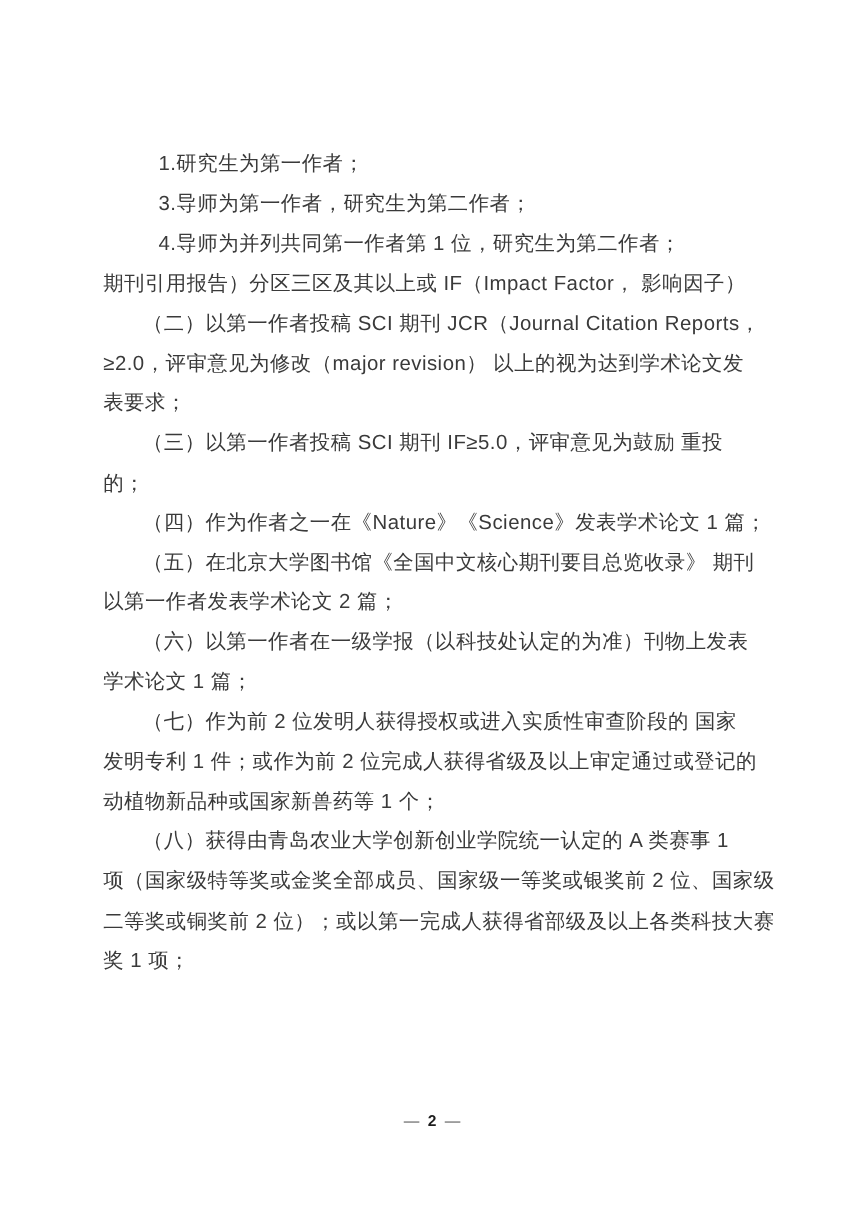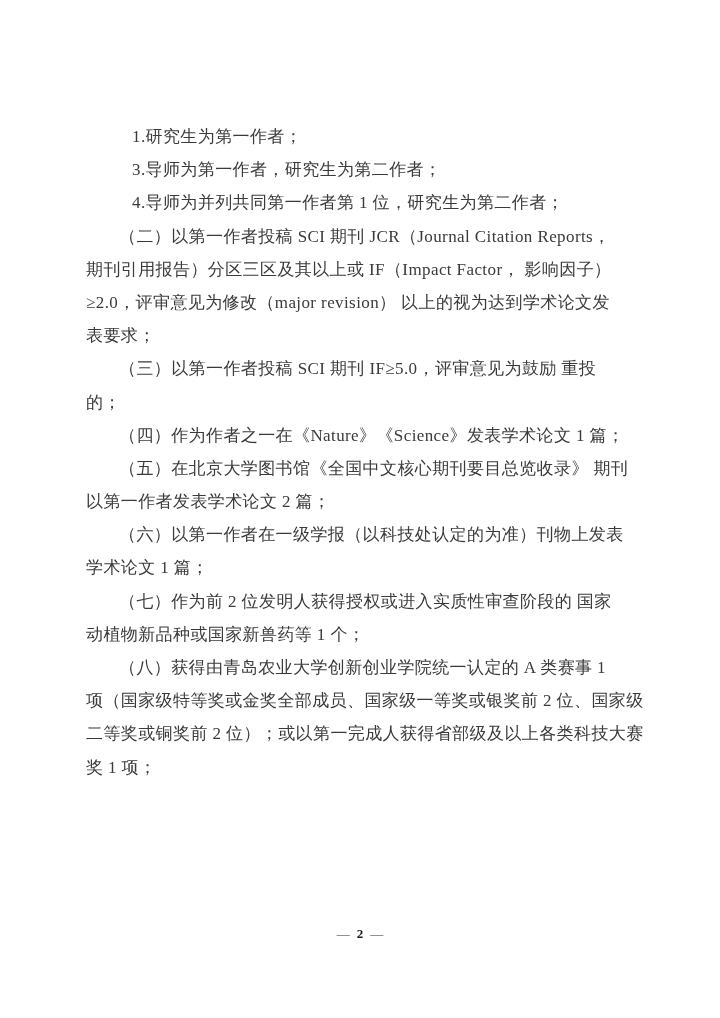--- a/index.html
+++ b/index.html
@@ -6,21 +6,21 @@
     margin: 0;
     padding: 0;
     background: #ffffff;
   }
   .page {
     position: relative;
     width: 720px;
     height: 1018px;
     background: #ffffff;
     overflow: hidden;
-    font-family: Liberation Serif, serif;
+    font-family: Liberation Sans, sans-serif;
   }
   .doc-text {
     position: absolute;
     top: 120px;
     left: 86px;
     width: 566px;
     color: #3a3a3a;
     font-size: 17px;
     letter-spacing: 0.4px;
   }
@@ -55,32 +55,33 @@
   }
 </style>
 </head>
 <body>
 
 <div class="page">
   <div class="doc-text">
     <p class="line ind-num">1.研究生为第一作者；</p>
     <p class="line ind-num">3.导师为第一作者，研究生为第二作者；</p>
     <p class="line ind-num">4.导师为并列共同第一作者第 1 位，研究生为第二作者；</p>
+    <p class="line">期刊引用报告）分区三区及其以上或 IF（Impact Factor， 影响因子）</p>
     <p class="line ind-para">（二）以第一作者投稿 SCI 期刊 JCR（Journal Citation Reports，</p>
-    <p class="line">期刊引用报告）分区三区及其以上或 IF（Impact Factor， 影响因子）</p>
     <p class="line">≥2.0，评审意见为修改（major revision） 以上的视为达到学术论文发</p>
     <p class="line">表要求；</p>
     <p class="line ind-para">（三）以第一作者投稿 SCI 期刊 IF≥5.0，评审意见为鼓励 重投</p>
     <p class="line">的；</p>
     <p class="line ind-para">（四）作为作者之一在《Nature》《Science》发表学术论文 1 篇；</p>
     <p class="line ind-para">（五）在北京大学图书馆《全国中文核心期刊要目总览收录》 期刊</p>
     <p class="line">以第一作者发表学术论文 2 篇；</p>
     <p class="line ind-para">（六）以第一作者在一级学报（以科技处认定的为准）刊物上发表</p>
     <p class="line">学术论文 1 篇；</p>
     <p class="line ind-para">（七）作为前 2 位发明人获得授权或进入实质性审查阶段的 国家</p>
+    <p class="line">发明专利 1 件；或作为前 2 位完成人获得省级及以上审定通过或登记的</p>
     <p class="line">动植物新品种或国家新兽药等 1 个；</p>
     <p class="line ind-para">（八）获得由青岛农业大学创新创业学院统一认定的 A 类赛事 1</p>
     <p class="line">项（国家级特等奖或金奖全部成员、国家级一等奖或银奖前 2 位、国家级</p>
     <p class="line">二等奖或铜奖前 2 位）；或以第一完成人获得省部级及以上各类科技大赛</p>
     <p class="line">奖 1 项；</p>
   </div>
 
   <div class="footer">
     <span class="dash">—</span><span class="num">2</span><span class="dash">—</span>
   </div>

